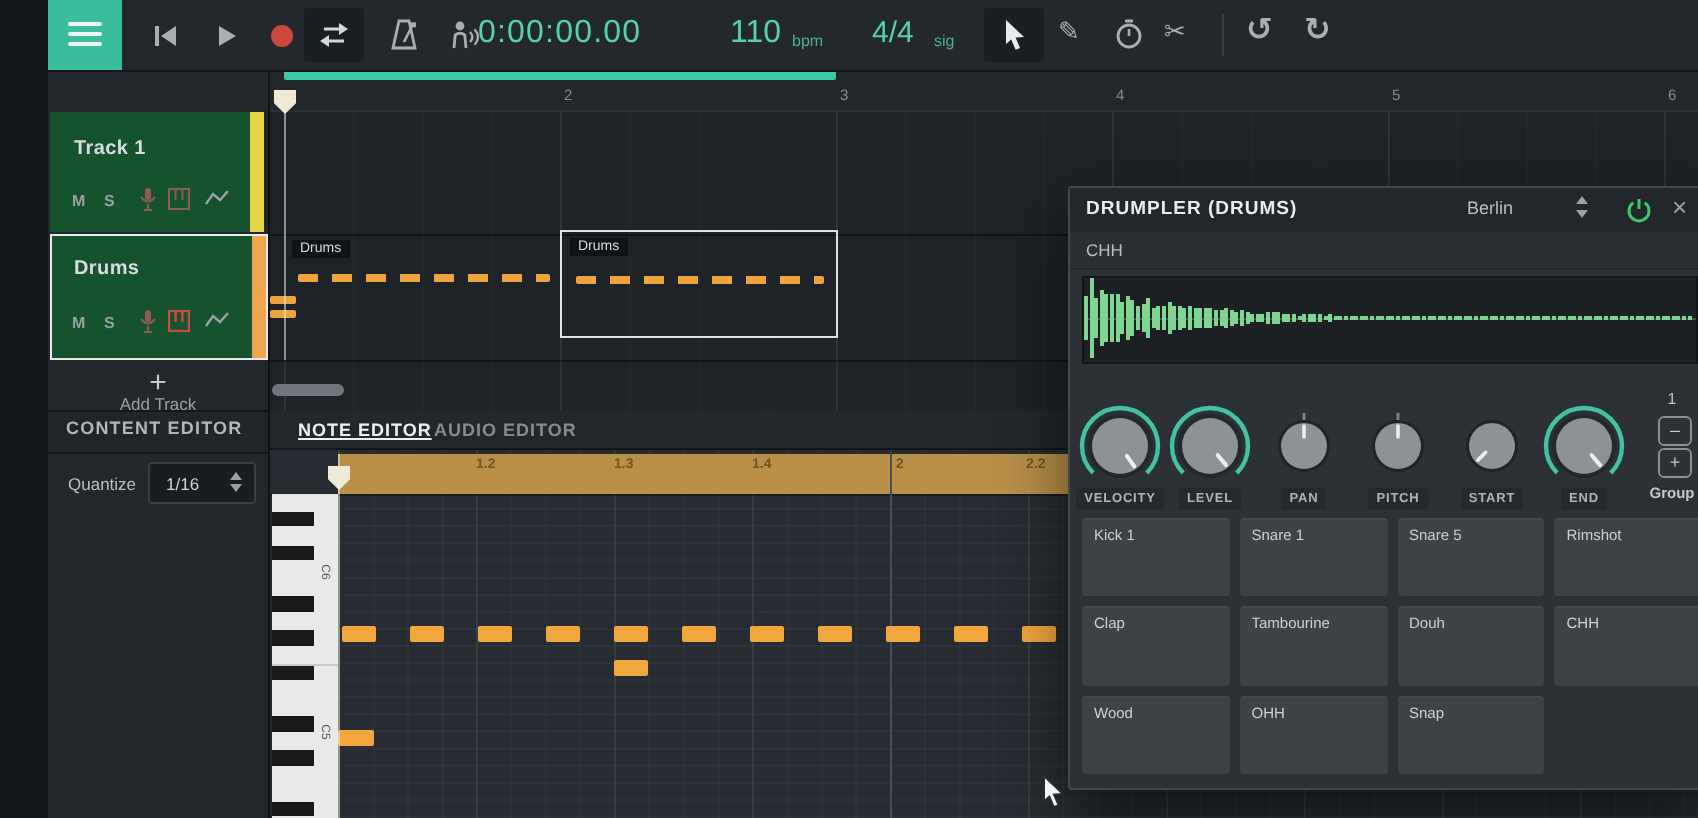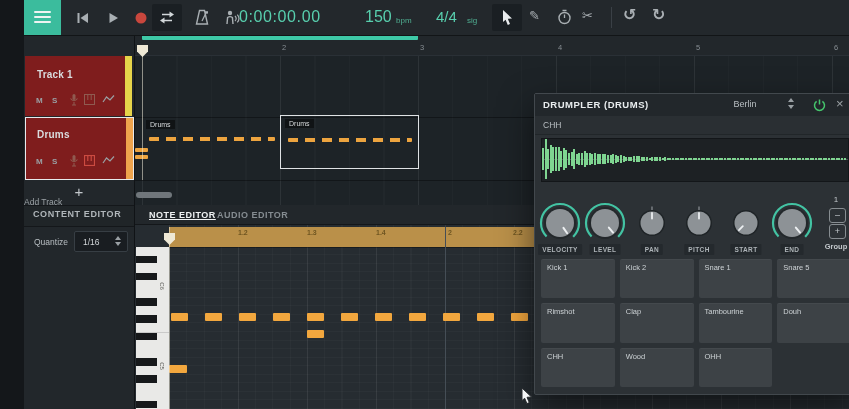--- a/index.html
+++ b/index.html
@@ -11,26 +11,26 @@
   #topbar{left:0;top:0;width:849px;height:35px;background:#23282c;border-bottom:1px solid #121517;z-index:5;}
   #menu-btn{left:0;top:0;width:37px;height:35px;background:#3bbc9d;cursor:pointer;}
   #menu-btn .bar{position:absolute;left:10px;width:17px;height:2px;background:#eef4f2;border-radius:1px;}
   .tool-box{background:#1a1f23;border-radius:2px;}
   .tb-text{color:#58cfae;}
   .tb-small{font-size:8px;color:#4fae91;}
   .sep{background:#3a4046;width:1px;}
   .uglyph{color:#a9afb3;cursor:pointer;}
   
   #left-panel{left:0;top:35px;width:110px;height:374px;background:#22272b;border-right:1px solid #101316;z-index:4;}
-  .track-tile{left:1px;width:107px;background:#7f1d1d;cursor:pointer;}
+  .track-tile{left:1px;width:107px;background:#14532d;cursor:pointer;}
   .track-name{color:#d9dcde;font-size:10px;font-weight:bold;letter-spacing:.2px;}
   .ms{font-size:8px;font-weight:bold;color:#9aa0a4;cursor:pointer;}
   .cstrip{position:absolute;top:0;right:0;width:7px;height:100%;}
   #add-plus{color:#c3c8cc;font-size:15px;text-align:center;width:100%;cursor:pointer;}
-  #add-label{color:#9aa0a4;font-size:8.5px;width:100%;}
+  #add-label{color:#9aa0a4;font-size:8.5px;text-align:center;width:100%;}
   #ce-bar{left:0;top:170px;width:110px;height:20px;background:#202528;border-top:1px solid #14171a;border-bottom:1px solid #14171a;}
   #ce-title{color:#b0b6ba;font-size:9px;font-weight:bold;letter-spacing:.6px;}
   #quant-label{color:#b9bfc3;font-size:8.5px;}
   #quant-box{background:#191d21;border:1px solid #373e44;border-radius:2px;cursor:pointer;}
   #quant-val{color:#d2d6d9;font-size:8.5px;}
   
   #arrange{left:110px;top:35px;width:739px;height:170px;background:#1d2327;overflow:hidden;}
   #arrange-grid{left:0;top:0;width:739px;height:170px;
     background-image:
       repeating-linear-gradient(90deg,rgba(255,255,255,0.055) 0 1px,transparent 1px 138px),
@@ -134,21 +134,21 @@
       <path d="M9 13 L13 5" stroke="#a9afb3" stroke-width="1.3"></path>
       <rect x="12" y="3.2" width="3" height="2.4" fill="#a9afb3"></rect>
     </svg>
     <svg class="abs" style="left:198px;top:8px" width="19" height="19" viewBox="0 0 19 19">
       <circle cx="8" cy="5" r="2.2" fill="#a9afb3"></circle>
       <path d="M5 16 L5.6 9.5 Q8 7.8 10.4 9.5 L11 16" fill="none" stroke="#a9afb3" stroke-width="1.4"></path>
       <path d="M13 8 q2.4 2.5 0 5" fill="none" stroke="#a9afb3" stroke-width="1.2"></path>
       <path d="M15.3 6.6 q3.4 3.9 0 7.8" fill="none" stroke="#a9afb3" stroke-width="1.2"></path>
     </svg>
     <div class="abs tb-text" style="left:215px;top:8px;font-size:16px;letter-spacing:.6px;">0:00:00.00</div>
-    <div class="abs tb-text" style="left:341px;top:8px;font-size:16px;">150</div>
+    <div class="abs tb-text" style="left:341px;top:8px;font-size:16px;">110</div>
     <div class="abs tb-small" style="left:372px;top:16px;">bpm</div>
     <div class="abs tb-text" style="left:412px;top:8px;font-size:15px;">4/4</div>
     <div class="abs tb-small" style="left:443px;top:16px;">sig</div>
     <div class="abs tool-box" style="left:468px;top:4px;width:30px;height:27px;">
       <svg class="abs" style="left:8px;top:5px" width="15" height="17" viewBox="0 0 15 17">
         <path d="M3 1 L12 9.5 L7.8 9.8 L10 15 L7.8 15.9 L5.6 10.7 L3 13 Z" fill="#e8ebed"></path>
       </svg>
     </div>
     <div class="abs uglyph" style="left:505px;top:8px;font-size:13px;">✎</div>
     <svg class="abs" style="left:532px;top:8px" width="17" height="18" viewBox="0 0 17 18">
@@ -507,29 +507,29 @@
     <div class="knob-label" style="left:211px;">START</div>
     <div class="knob-label" style="left:257px;">END</div>
 
     <div id="grp-num" class="abs">1</div>
     <div class="grp-btn" style="top:114px;">–</div>
     <div class="grp-btn" style="top:130px;">+</div>
     <div id="grp-label" class="abs">Group</div>
 
     <div id="pads" class="abs">
       <div class="pad">Kick 1</div>
-      <div class="pad">Kick 2</div>
       <div class="pad">Snare 1</div>
       <div class="pad">Snare 5</div>
       <div class="pad">Rimshot</div>
       <div class="pad">Clap</div>
       <div class="pad">Tambourine</div>
       <div class="pad">Douh</div>
       <div class="pad">CHH</div>
       <div class="pad">Wood</div>
       <div class="pad">OHH</div>
+      <div class="pad">Snap</div>
     </div>
   </div>
 
   <svg id="mouse-cursor" class="abs" style="left:496px;top:387px" width="14" height="18" viewBox="0 0 14 18">
     <path d="M2 1 L11.5 10 L7 10.3 L9.3 15.6 L6.9 16.6 L4.7 11.3 L2 13.6 Z" fill="#f5f6f7" stroke="#2a2d30" stroke-width="1"></path>
   </svg>
 </div>
 
 </body></html>

